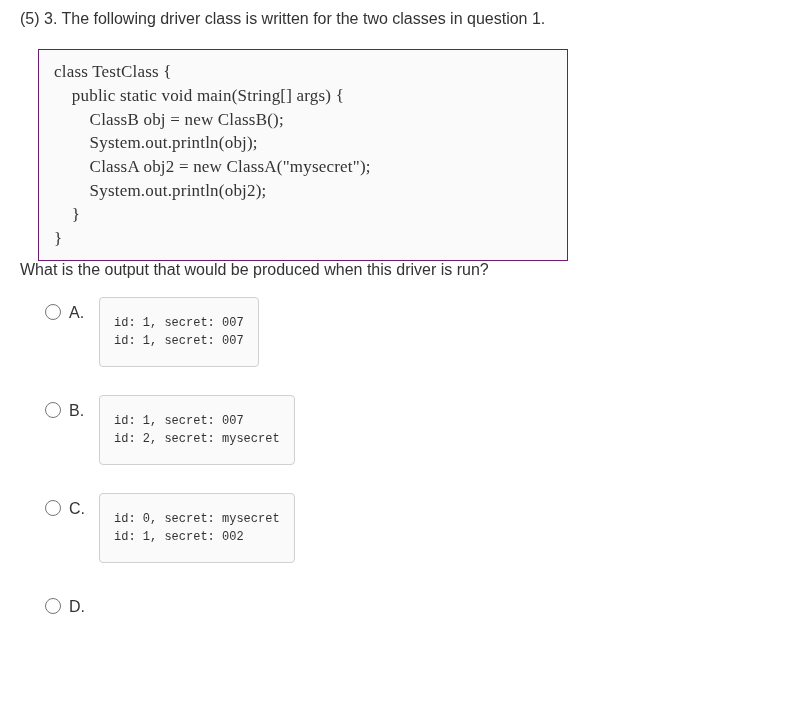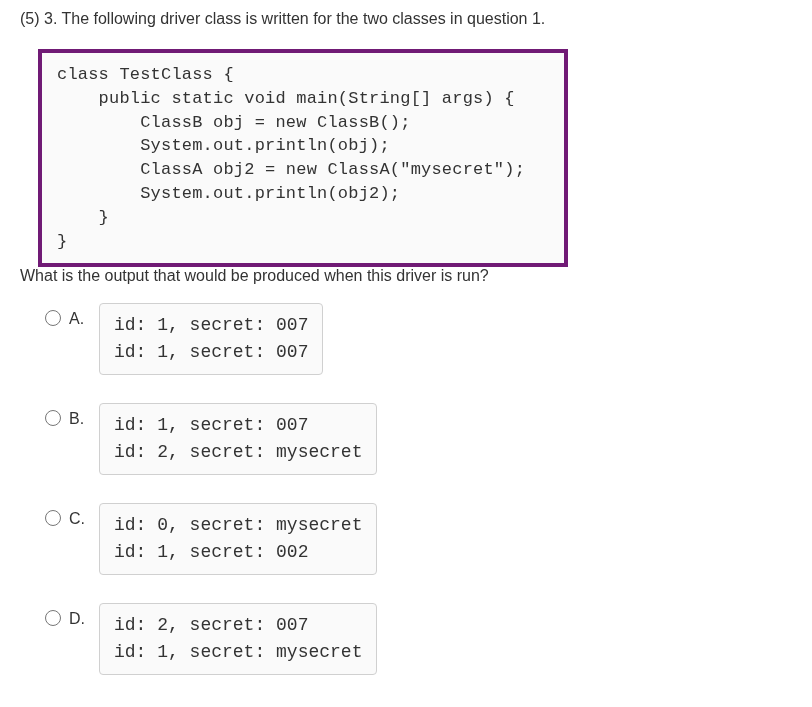--- a/index.html
+++ b/index.html
@@ -12,26 +12,26 @@
       font-size: 16px;
       color: #333;
       background: #fff;
       width: 812px;
       padding: 10px 20px;
     }
     .question-header {
       margin-bottom: 21px;
     }
     .code-block {
-      border: 4px solid #701a75;
+      border: 1px solid #701a75;
       background: #fafafa;
       padding: 10px 15px;
       margin-left: 18px;
       width: 530px;
-      font-family: Liberation Mono, monospace;
+      font-family: Liberation Serif, serif;
       font-size: 17px;
       line-height: 1.4;
       white-space: pre;
       letter-spacing: 0.2px;
     }
     .sub-question {
       margin-top: 0;
       margin-bottom: 18px;
     }
     .options {
@@ -53,23 +53,23 @@
     }
     .option-label {
       width: 30px;
       padding-top: 7px;
       font-size: 16px;
     }
     .option-code {
       border: 1px solid #d0d0d0;
       border-radius: 4px;
       background: #fafafa;
-      padding: 8px 14px;
+      padding: 16px 14px;
       font-family: 'Courier New', Courier, monospace;
-      font-size: 18px;
+      font-size: 12px;
       line-height: 1.5;
       white-space: pre;
     }
   </style>
 </head>
 <body>
 
 <div class="question-header">(5) 3. The following driver class is written for the two classes in question 1.</div>
 
 <div class="code-block">class TestClass {
@@ -110,17 +110,15 @@
     <div class="option-label">C.</div>
     <div class="option-code">id: 0, secret: mysecret
 id: 1, secret: 002</div>
   </div>
 
   <div class="option-row">
     <div class="radio-wrapper">
       <input type="radio" name="answer" style="">
     </div>
     <div class="option-label">D.</div>
-    <div class="option-code">id: 2, secret: 007
-id: 1, secret: mysecret</div>
   </div>
 
 </div>
 
 </body></html>

